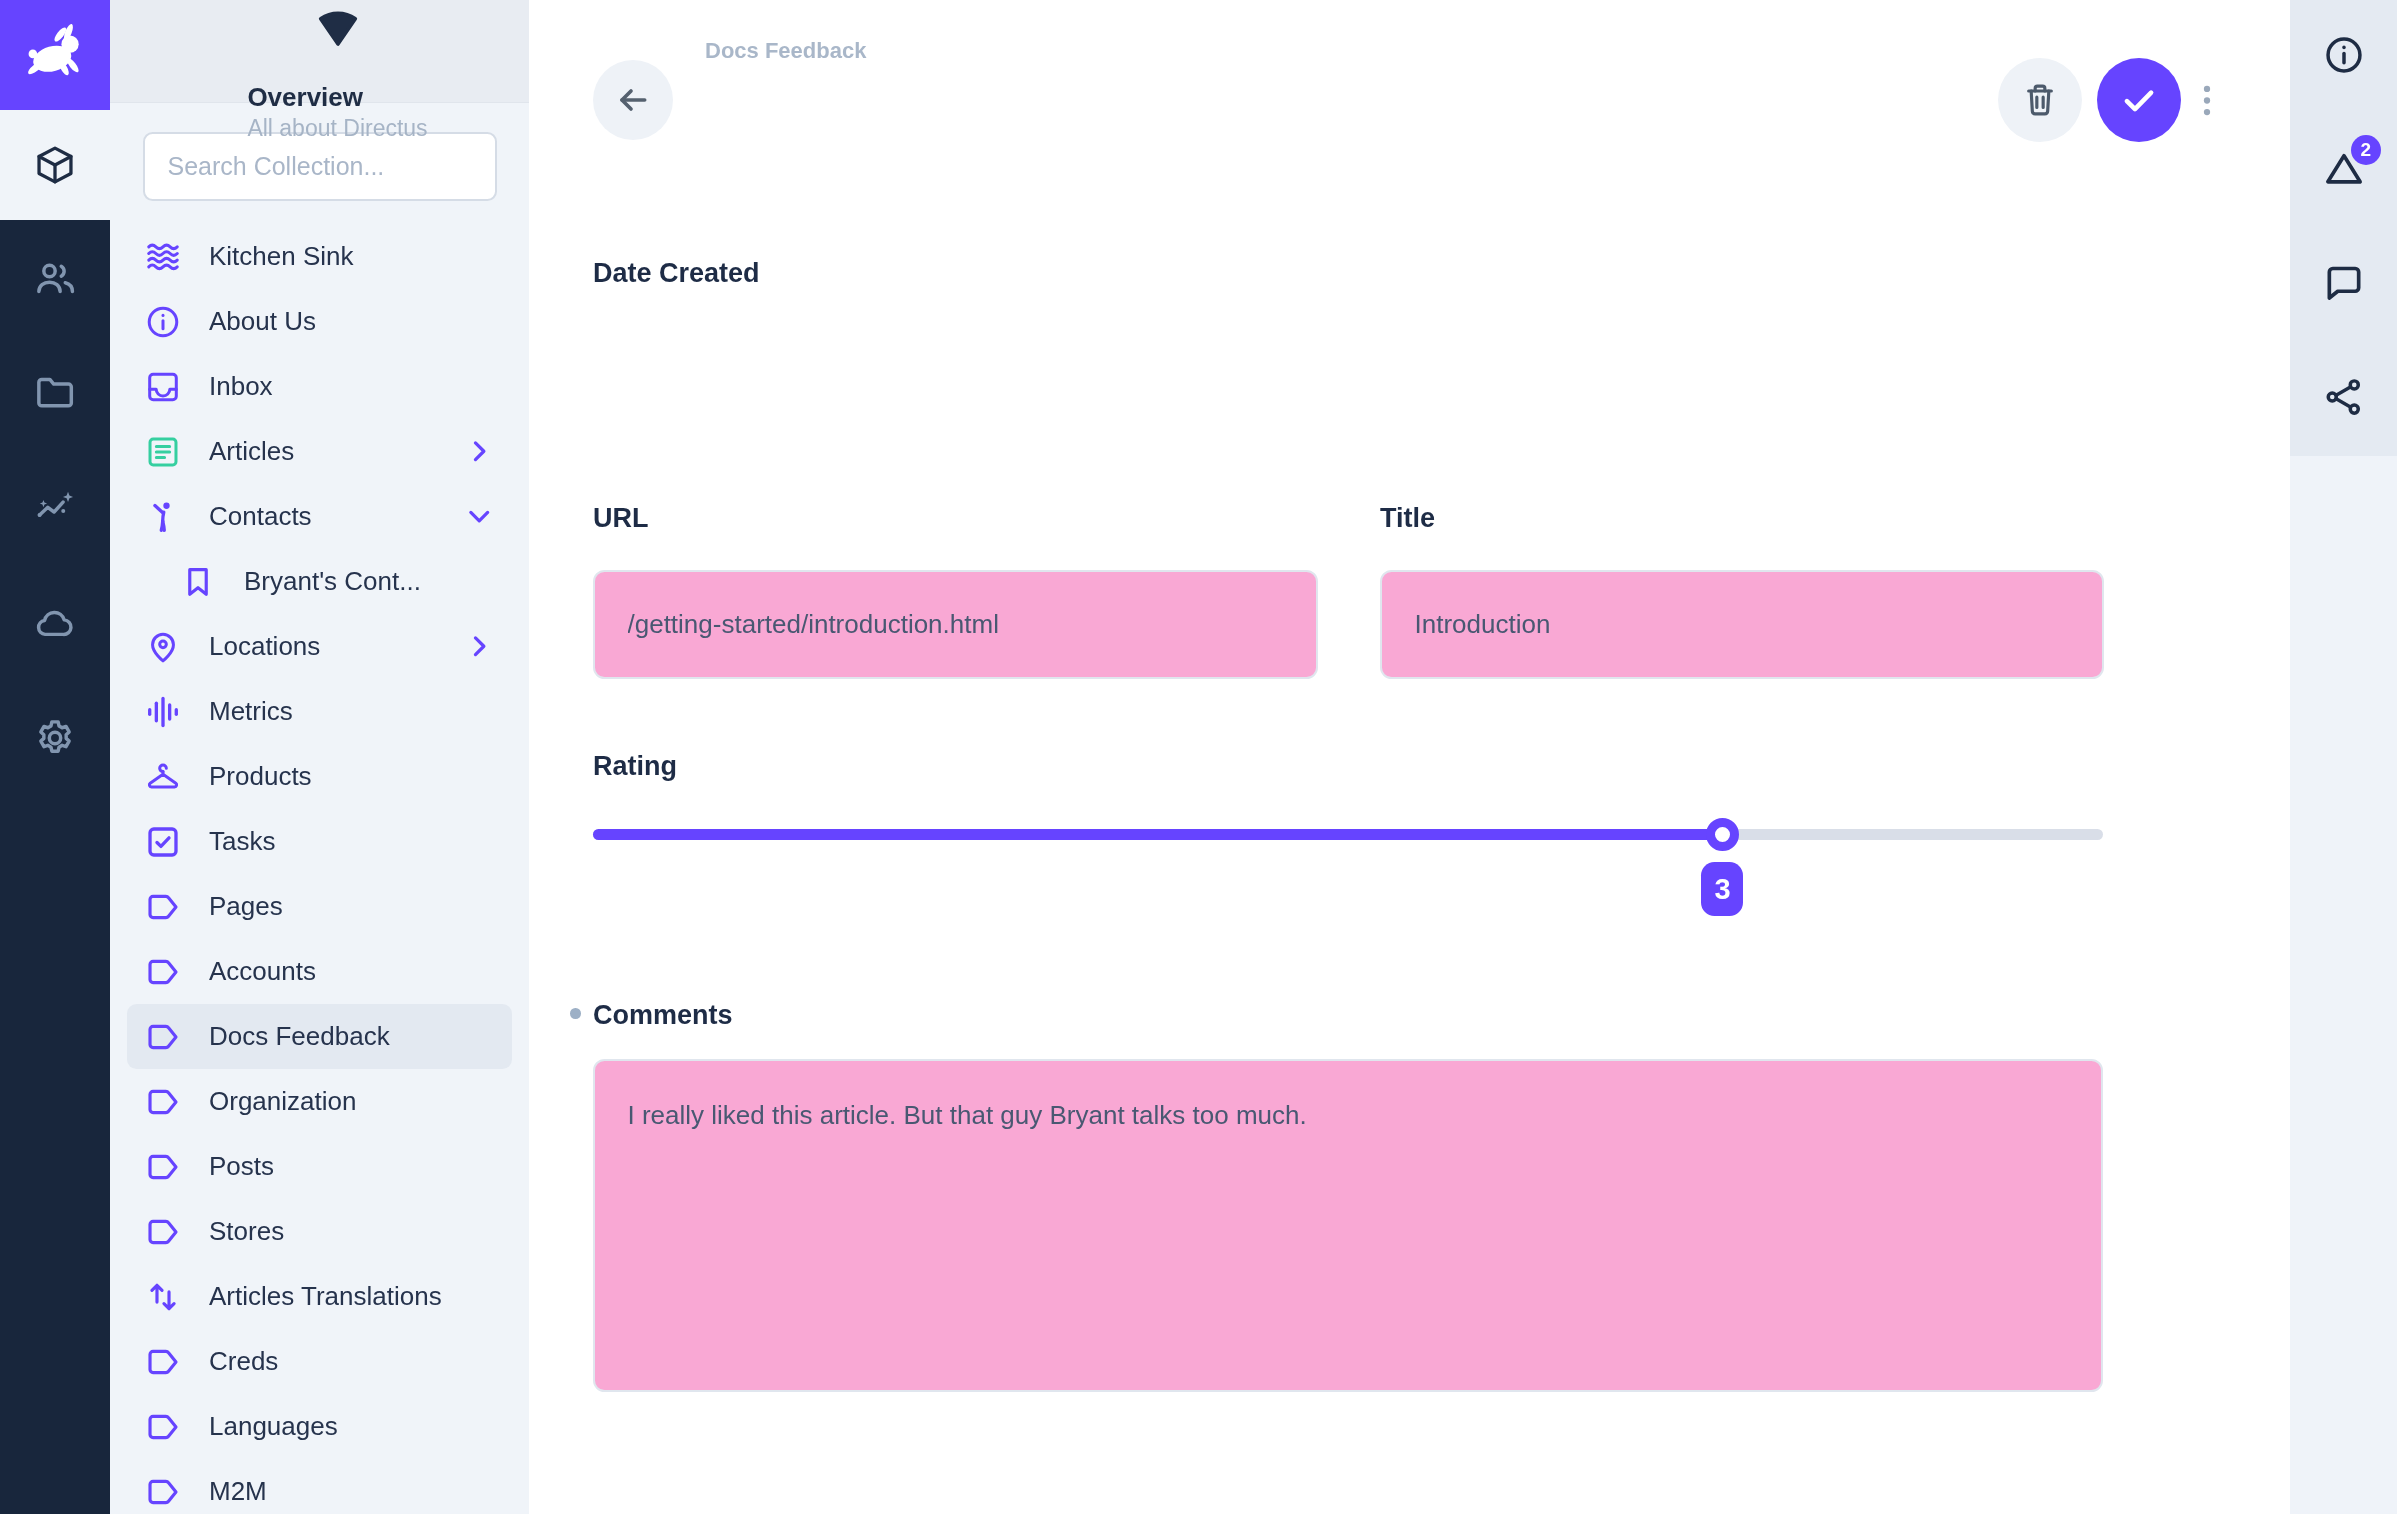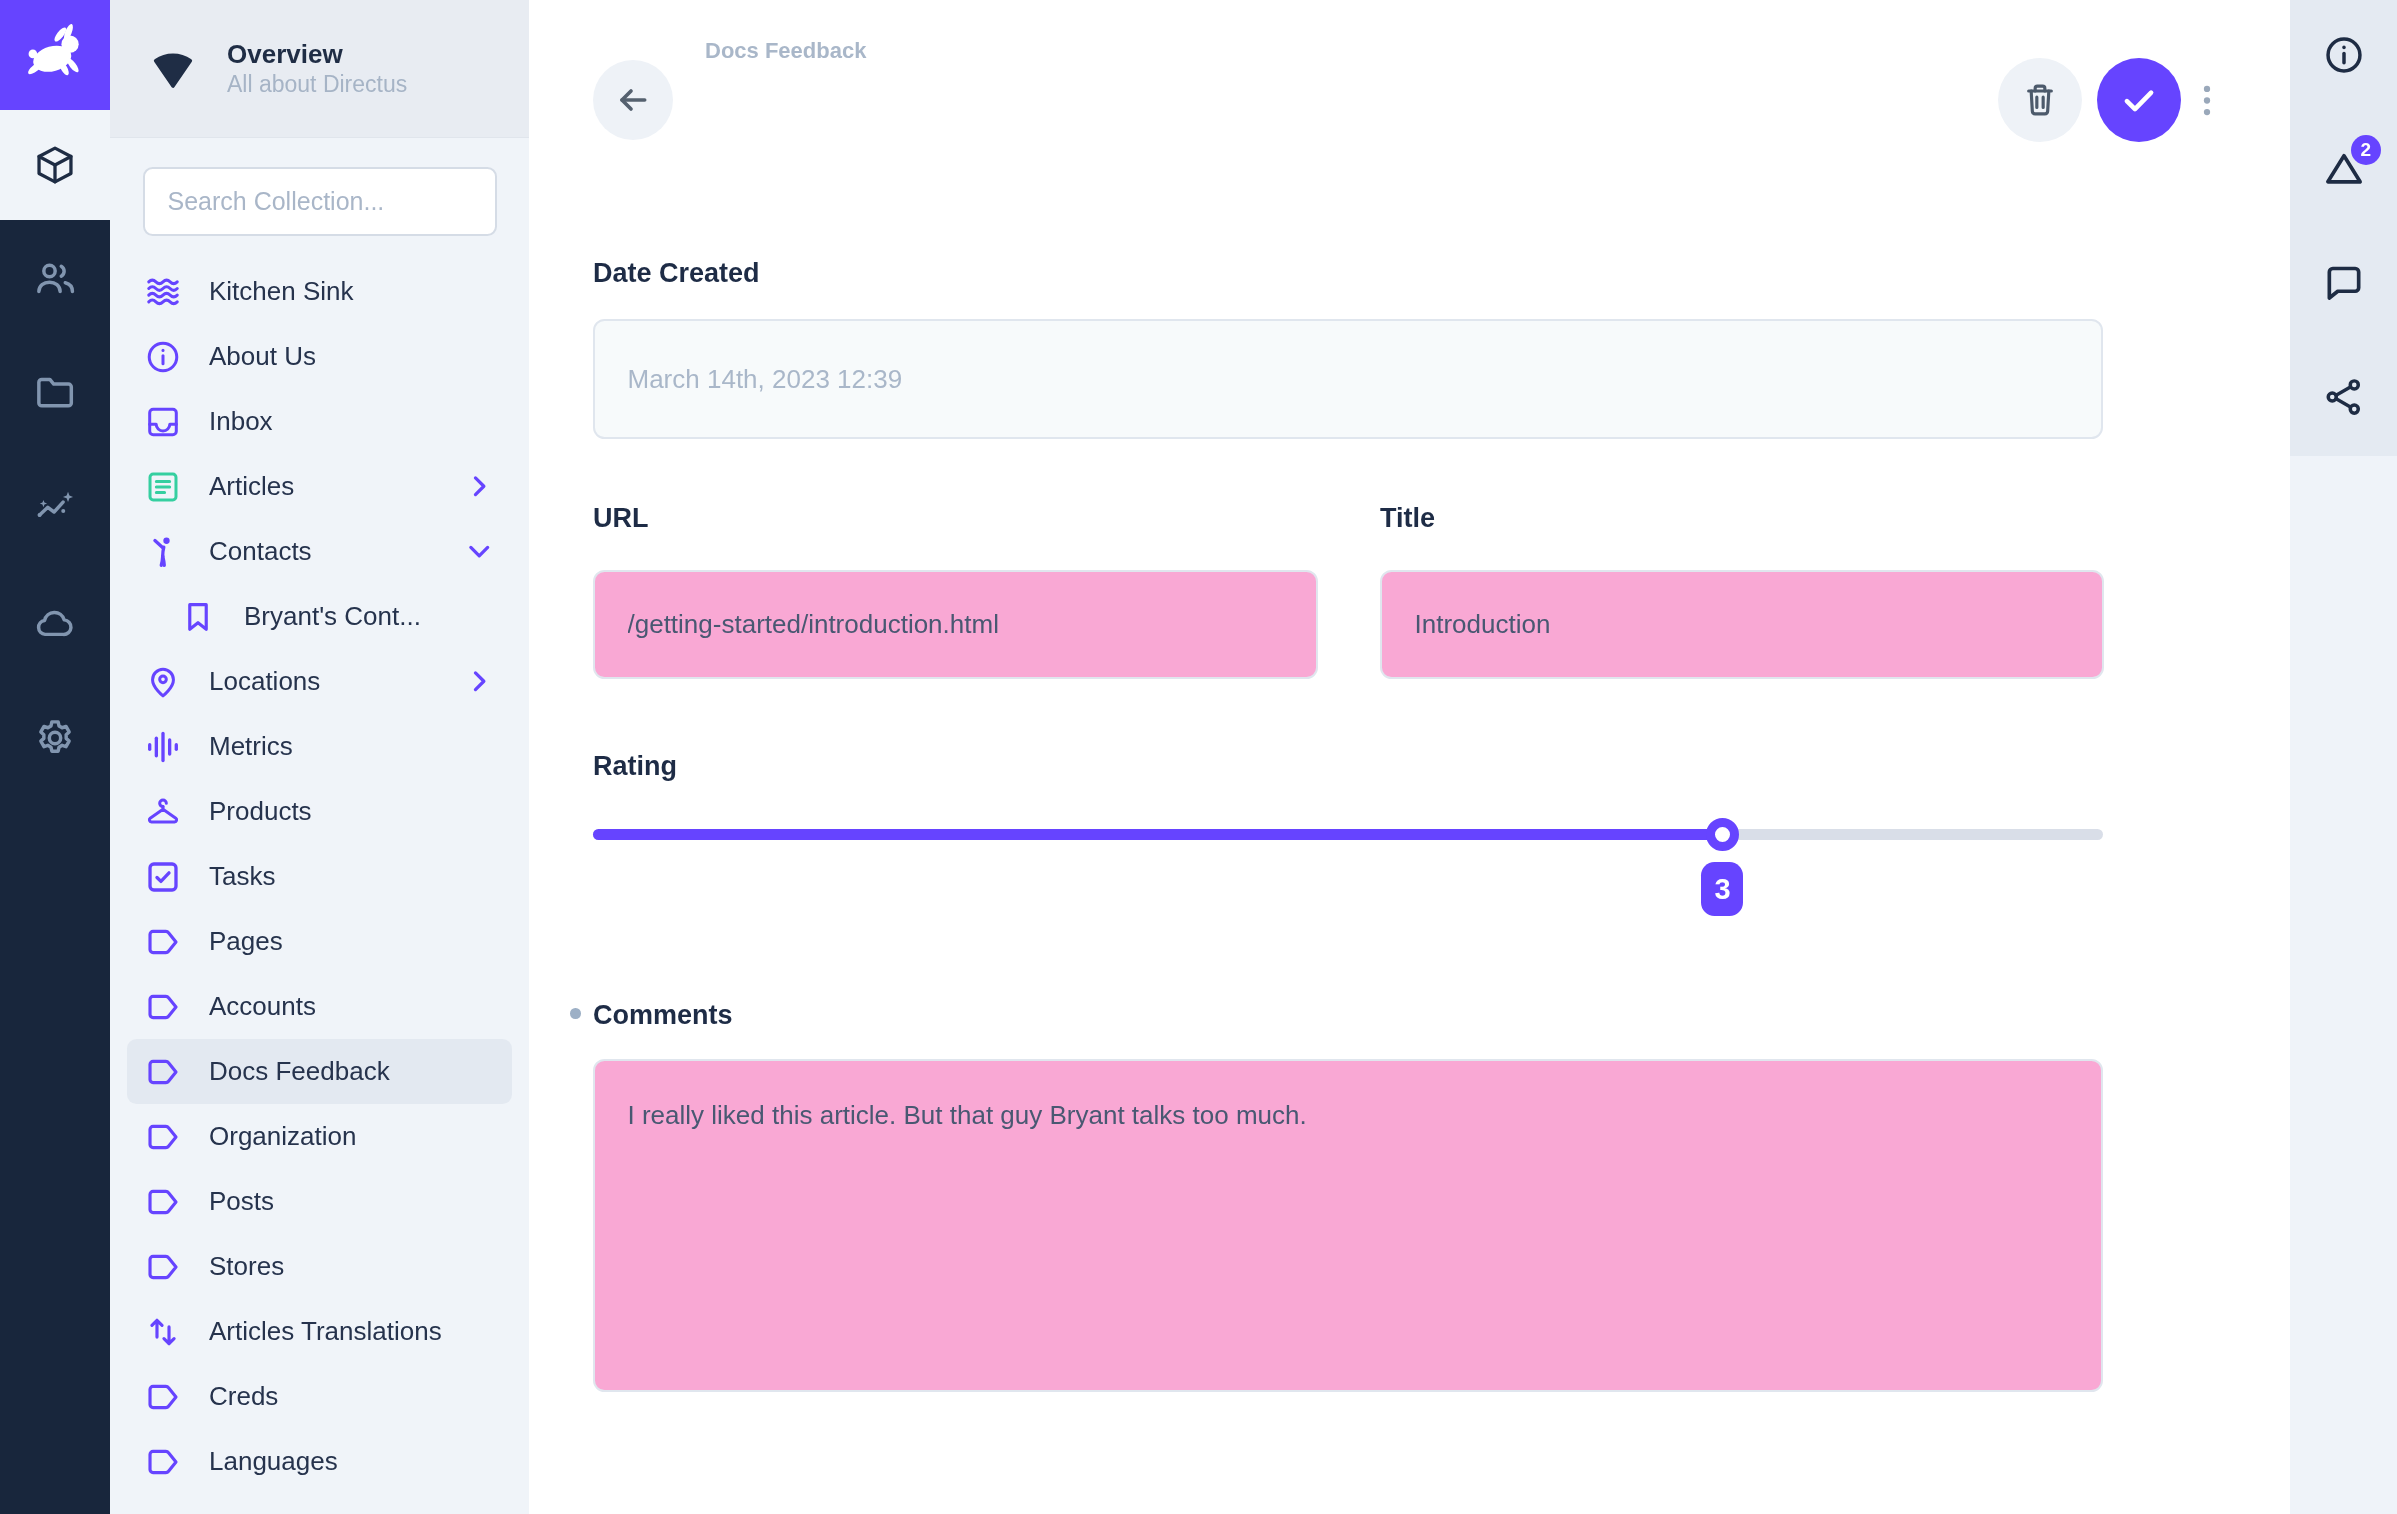--- a/index.html
+++ b/index.html
@@ -11,21 +11,21 @@
   
   .module-bar { position:absolute; left:0; top:0; width:110px; height:100%; background:var(--dark); }
   .logo { width:110px; height:110px; background:var(--accent); display:flex; align-items:center; justify-content:center; }
   .logo svg { width:69px; height:69px; }
   .module-item { width:110px; height:115px; display:flex; align-items:center; justify-content:center; color:#8195af; cursor:pointer; }
   .module-item .icon svg { width:44px; height:44px; display:block; }
   .module-item.active { height:110px; background:#f0f4f9; color:#1e2c44; }
 
   
   .nav { position:absolute; left:110px; top:0; width:419px; height:100%; background:#f0f4f9; }
-  .project-header { height:138px; background:#e8ecf2; border-bottom:1.9px solid #e0e5ec; display:flex; align-items:center; padding:0 0 0 36px; gap:27px; cursor:pointer; }
+  .project-header { height:103px; background:#e8ecf2; border-bottom:1.9px solid #e0e5ec; display:flex; align-items:center; padding:0 0 0 36px; gap:27px; cursor:pointer;flex-direction:column; }
   .project-header .icon svg { width:54px; height:54px; color:#1f2d45; }
   .project-title { font-size:26px; font-weight:700; color:#1f2d45; line-height:1.25; }
   .project-subtitle { font-size:23px; font-weight:400; color:#a6b4c6; line-height:1.25; }
   .search-box { margin:29px 32.5px 0 32.5px; height:69px; background:#fff; border:2.9px solid #d5dce6; border-radius:9.6px; display:flex; align-items:center; }
   .search-box input { width:100%; border:none; outline:none; background:transparent; padding:0 23px; font-size:25px; color:#43506a; font-family:inherit; }
   .search-box input::placeholder { color:#a9b6c8; }
   .nav-list { margin-top:23px; padding:0 17px; }
   .nav-item { height:65px; display:flex; align-items:center; gap:27px; padding:0 17px; border-radius:9.6px; font-size:26px; font-weight:500; color:#26334d; cursor:pointer; white-space:nowrap; }
   .nav-item.active { background:#e3e9f1; }
   .nav-item.indent { padding-left:52px; }
@@ -402,21 +402,20 @@
         <svg viewBox="0 0 24 24" fill="currentColor">
           <circle cx="12" cy="5.4" r="1.8"></circle>
             <circle cx="12" cy="12" r="1.8"></circle>
             <circle cx="12" cy="18.6" r="1.8"></circle>
         </svg>
       </span>
     </button>
 
     <div class="form">
       <div class="field-label lbl-date">Date Created</div>
-      <input class="text-field fld-date" type="text" readonly="" placeholder="March 14th, 2023 12:39" style="">
 
       <div class="field-label lbl-url">URL</div>
       <input class="text-field fld-url" type="text" value="/getting-started/introduction.html" style="">
 
       <div class="field-label lbl-title">Title</div>
       <input class="text-field fld-title" type="text" value="Introduction" style="">
 
       <div class="field-label lbl-rating">Rating</div>
       <div class="slider">
         <div class="slider-fill" style="width: 74.8%;"></div>

